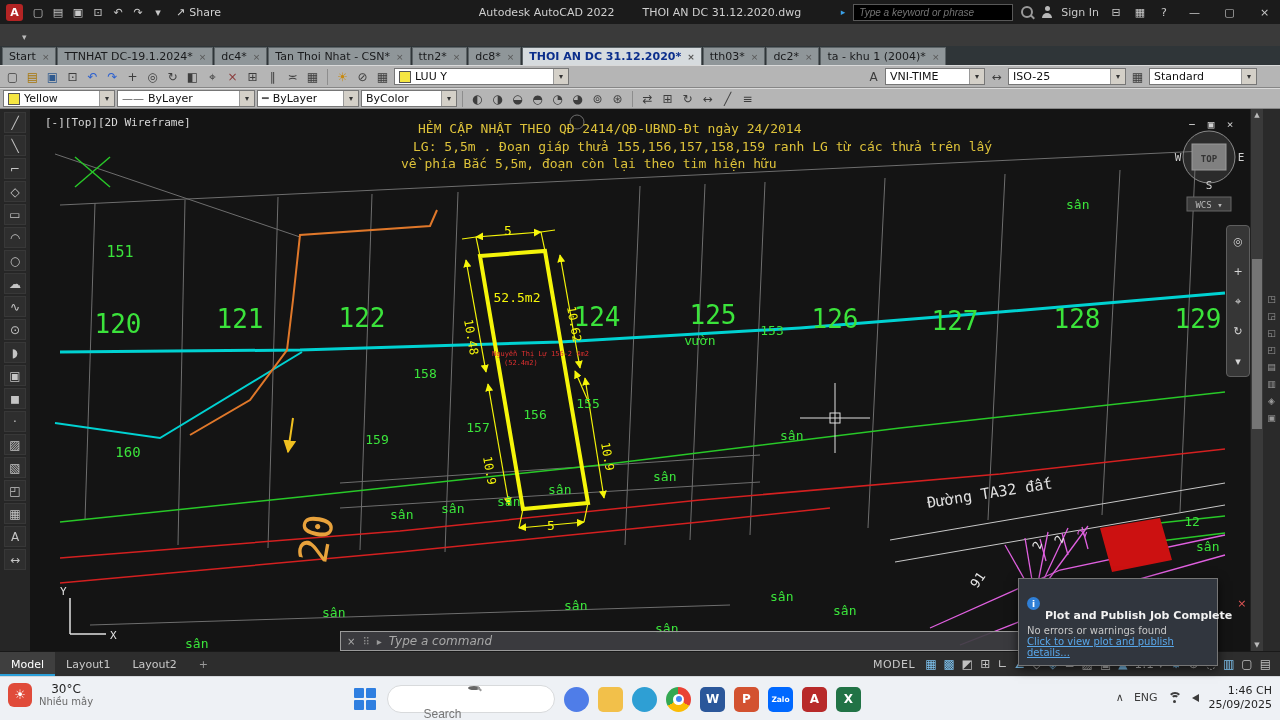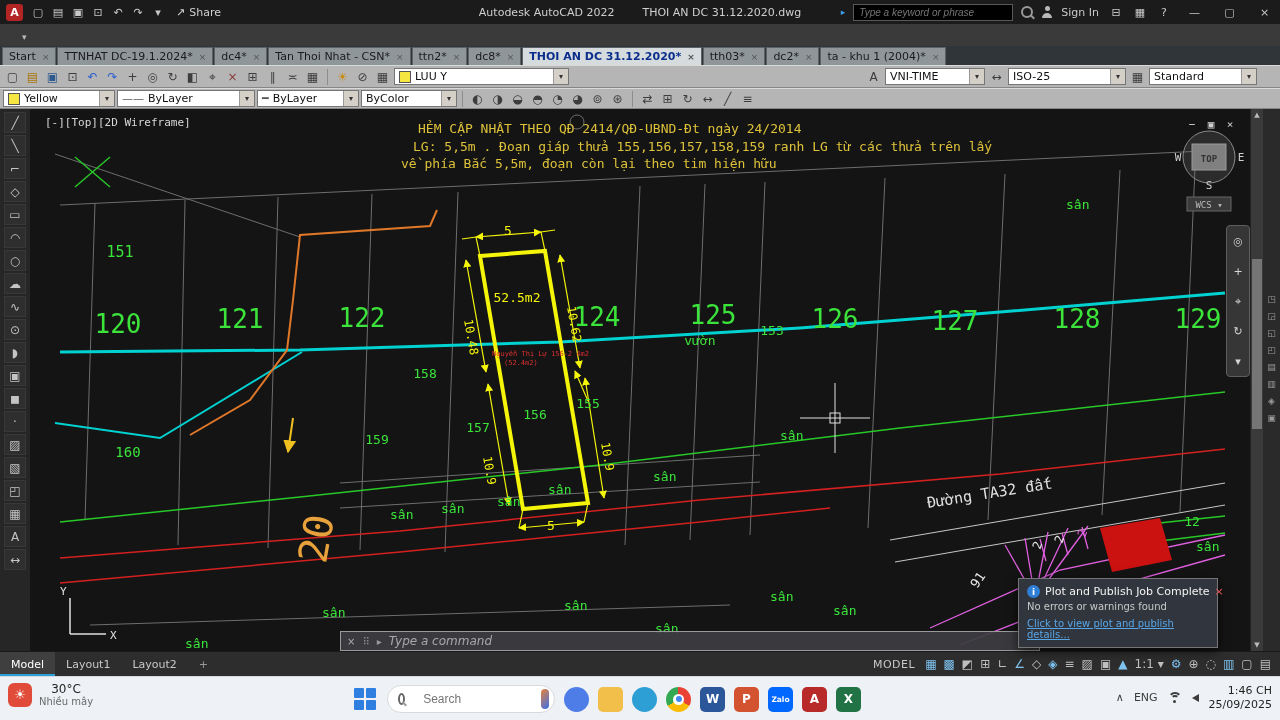--- a/index.html
+++ b/index.html
@@ -64,24 +64,24 @@
   
   #cmdbar{position:absolute;left:340px;top:631px;width:700px;height:20px;background:rgba(62,62,66,.92);border:1px solid #9a9a9a;display:flex;align-items:center;gap:7px;padding:0 6px;color:#b8b8b8;font-size:12px;box-sizing:border-box;z-index:5;}
   #cmd-close{color:#aaa;font-size:10px;}
   #cmd-grip{color:#8a8a8a;font-size:10px;}
   #cmd-text{font-style:italic;color:#a8a8a8;}
 
   
   #notif{position:absolute;left:1018px;top:578px;width:200px;background:#31363e;border:1px solid #757575;box-shadow:0 3px 10px rgba(0,0,0,.65);padding:6px 8px 7px;box-sizing:border-box;z-index:6;}
   .notif-head{display:flex;align-items:center;gap:5px;}
   .info-badge{width:13px;height:13px;border-radius:50%;background:#2f7fd6;color:#fff;font-size:9px;font-weight:bold;display:flex;align-items:center;justify-content:center;flex:0 0 auto;}
-  .notif-title{font-size:11px;font-weight:normal;color:#f2f2f2;white-space:nowrap;}
+  .notif-title{font-size:11px;font-weight:bold;color:#f2f2f2;white-space:nowrap;margin-top:24px;}
   #notif-close{margin-left:auto;color:#e05555;font-size:11px;}
   .notif-msg{font-size:10px;color:#c8c8c8;margin-top:3px;}
-  .notif-link{font-size:10px;color:#58a6e8;text-decoration:underline;margin-top:6px;}
+  .notif-link{font-size:10px;color:#58a6e8;text-decoration:underline;margin-top:0;}
 
   
   #statusbar{position:absolute;left:0;top:651px;width:1280px;height:25px;background:#2d2d2d;border-top:1px solid #191919;display:flex;align-items:stretch;color:#c8c8c8;font-size:11px;box-sizing:border-box;}
   #layout-tabs{display:flex;align-items:stretch;}
   .lt-tab{padding:0 11px;display:flex;align-items:center;}
   .lt-tab.active{background:#3f3f3f;color:#fff;box-shadow:inset 0 -2px 0 #2a9fd8;}
   .lt-tab.add{color:#9a9a9a;}
   #sb-right{margin-left:auto;display:flex;align-items:center;gap:7px;padding-right:9px;}
   #sb-model{letter-spacing:.5px;margin-right:3px;}
   .sbicon{font-size:12px;color:#c0c0c0;}
@@ -89,21 +89,21 @@
 
   
   #taskbar{position:absolute;left:0;top:676px;width:1280px;height:44px;background:#eef1f5;border-top:1px solid #d5d8dc;box-sizing:border-box;}
   #tb-weather{position:absolute;left:8px;top:5px;display:flex;gap:7px;align-items:center;}
   #wicon{width:24px;height:24px;background:#e04b3a;border-radius:6px;color:#fff;font-size:13px;display:flex;align-items:center;justify-content:center;}
   #wtemp{font-size:12px;color:#1f1f1f;text-align:center;}
   #wdesc{font-size:10px;color:#6a6a6a;}
   #tb-center{position:absolute;left:352px;top:8px;display:flex;gap:9px;align-items:center;}
   #start{width:26px;height:26px;display:grid;grid-template-columns:10px 10px;gap:2px;place-content:center;}
   #start div{width:10px;height:10px;background:#2f7fe0;border-radius:1px;}
-  #tb-search{width:168px;height:28px;background:#fff;border:1px solid #d8dadc;border-radius:14px;display:flex;align-items:center;padding:0 5px 0 10px;gap:16px;box-sizing:border-box;}
+  #tb-search{width:168px;height:28px;background:#fff;border:1px solid #d8dadc;border-radius:14px;display:flex;align-items:center;padding:0 5px 0 10px;gap:16px;box-sizing:border-box;flex-direction:column;}
   #tb-search input{border:none;outline:none;font-size:12px;color:#444;width:100px;background:transparent;}
   #search-thumb{margin-left:auto;width:20px;height:20px;border-radius:4px;background:linear-gradient(135deg,#e8833a,#3a6fe8);}
   .app{width:25px;height:25px;border-radius:5px;display:flex;align-items:center;justify-content:center;color:#fff;font-weight:bold;font-size:12px;position:relative;}
   .app.round{border-radius:50%;}
   .app.smalltxt{font-size:7.5px;}
   .app.chrome{background:conic-gradient(#ea4335 0 120deg,#fbbc05 120deg 240deg,#34a853 240deg 360deg);border-radius:50%;}
   .c-out{position:absolute;left:7px;top:7px;width:11px;height:11px;background:#fff;border-radius:50%;}
   .c-in{position:absolute;left:9.5px;top:9.5px;width:6px;height:6px;background:#4285f4;border-radius:50%;}
   #tb-tray{position:absolute;right:8px;top:7px;display:flex;gap:10px;align-items:center;color:#3c3c3c;font-size:11px;}
   .wifi{position:relative;width:14px;height:12px;}

